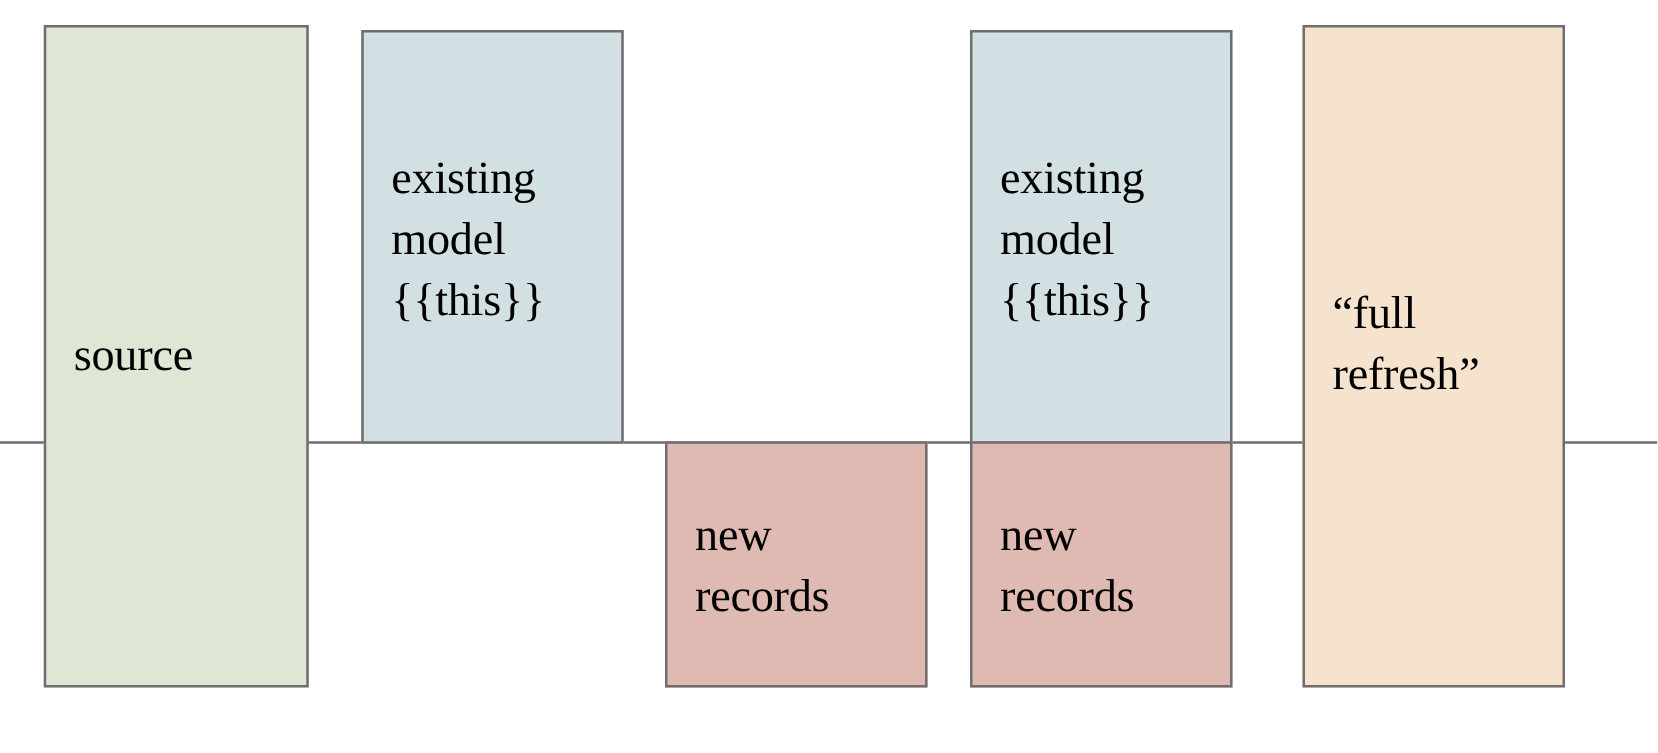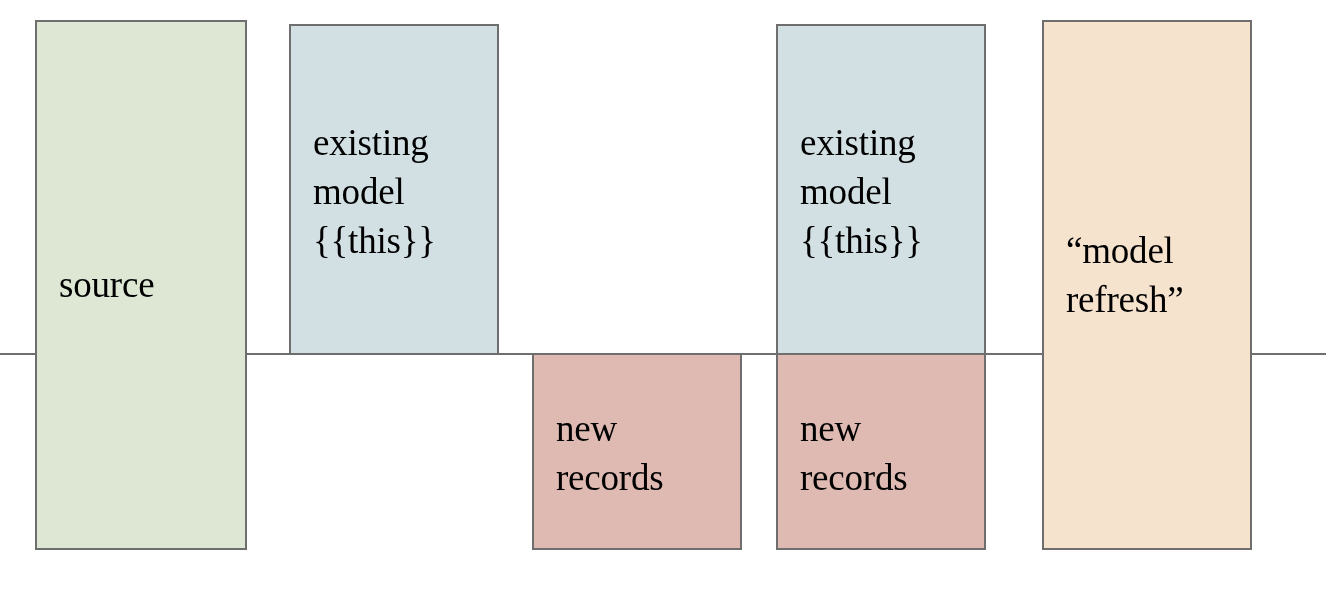--- a/index.html
+++ b/index.html
@@ -85,17 +85,17 @@
 model
 {{this}}</span>
   </div>
 
   <div class="box" id="box-newrec-2">
     <span class="label">new
 records</span>
   </div>
 
   <div class="box" id="box-fullrefresh">
-    <span class="label">“model
+    <span class="label">“full
 refresh”</span>
   </div>
 
 </div>
 
 </body></html>

